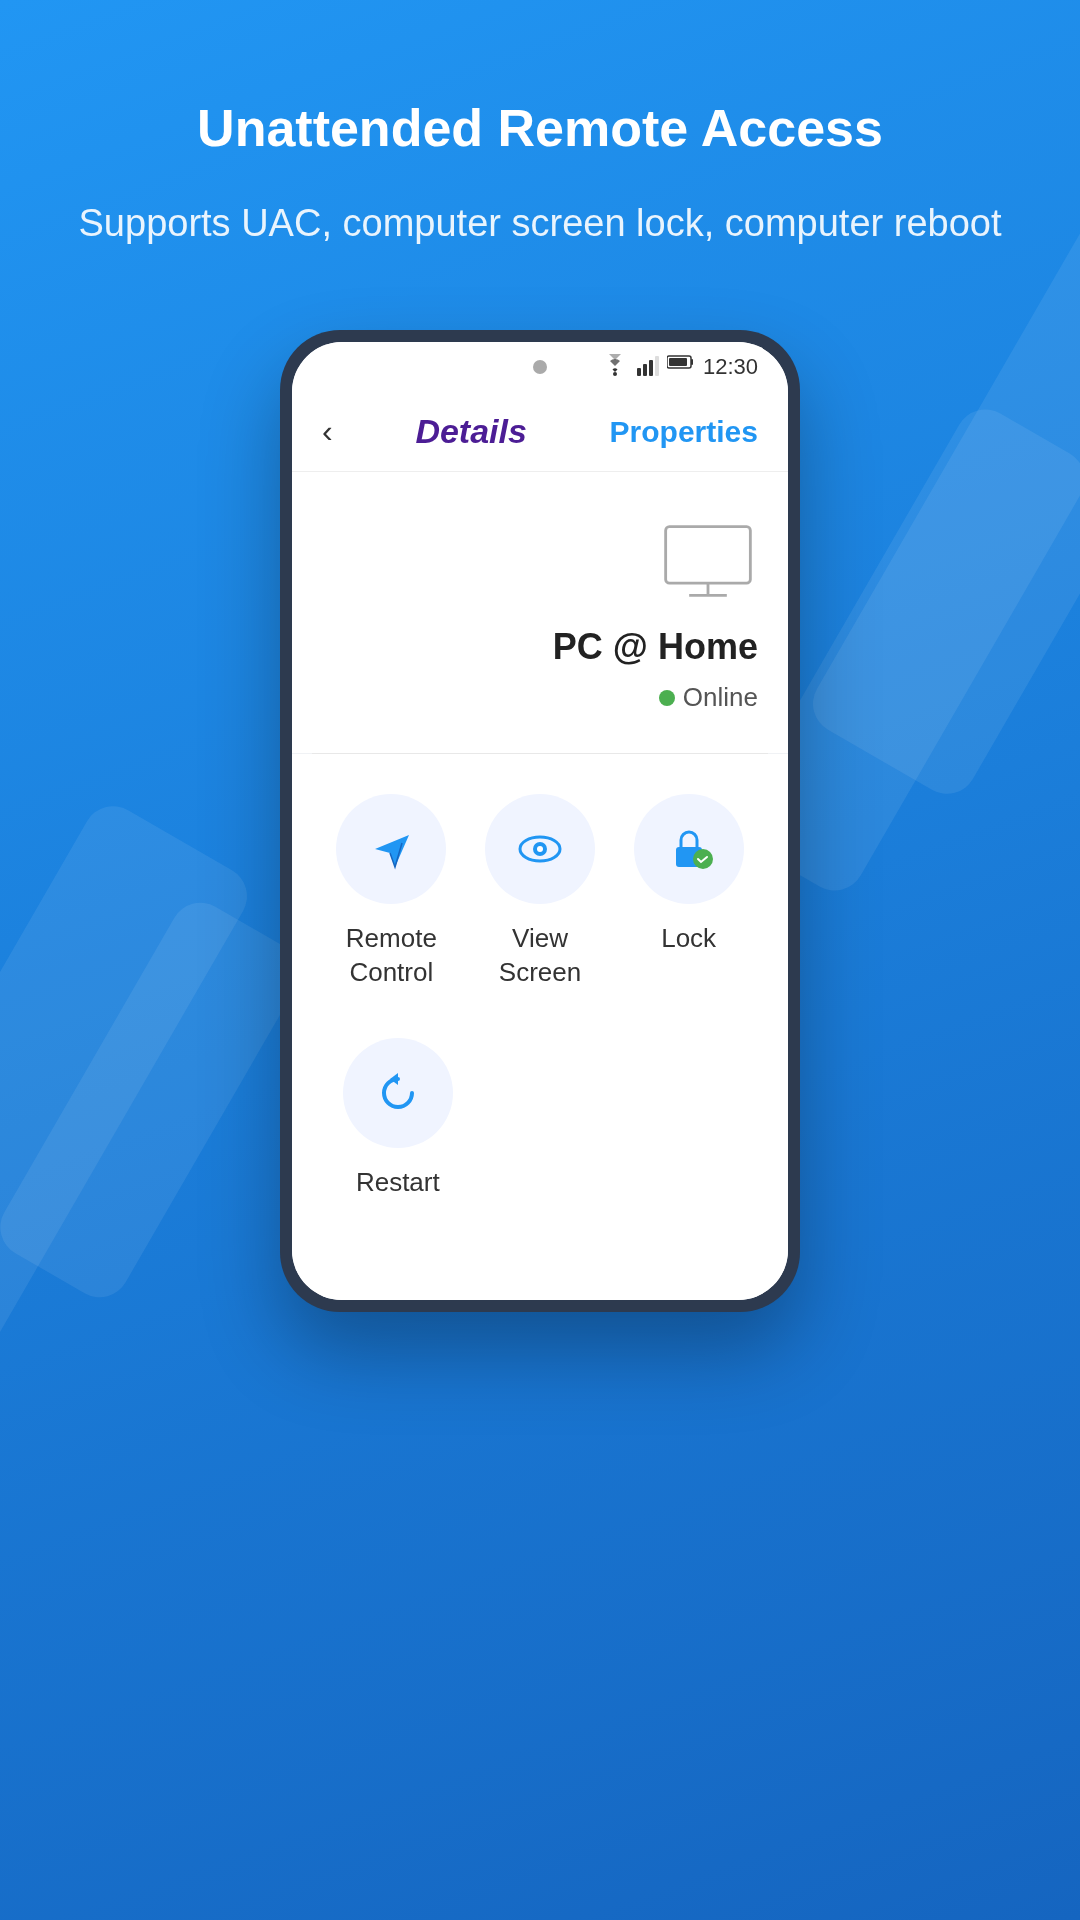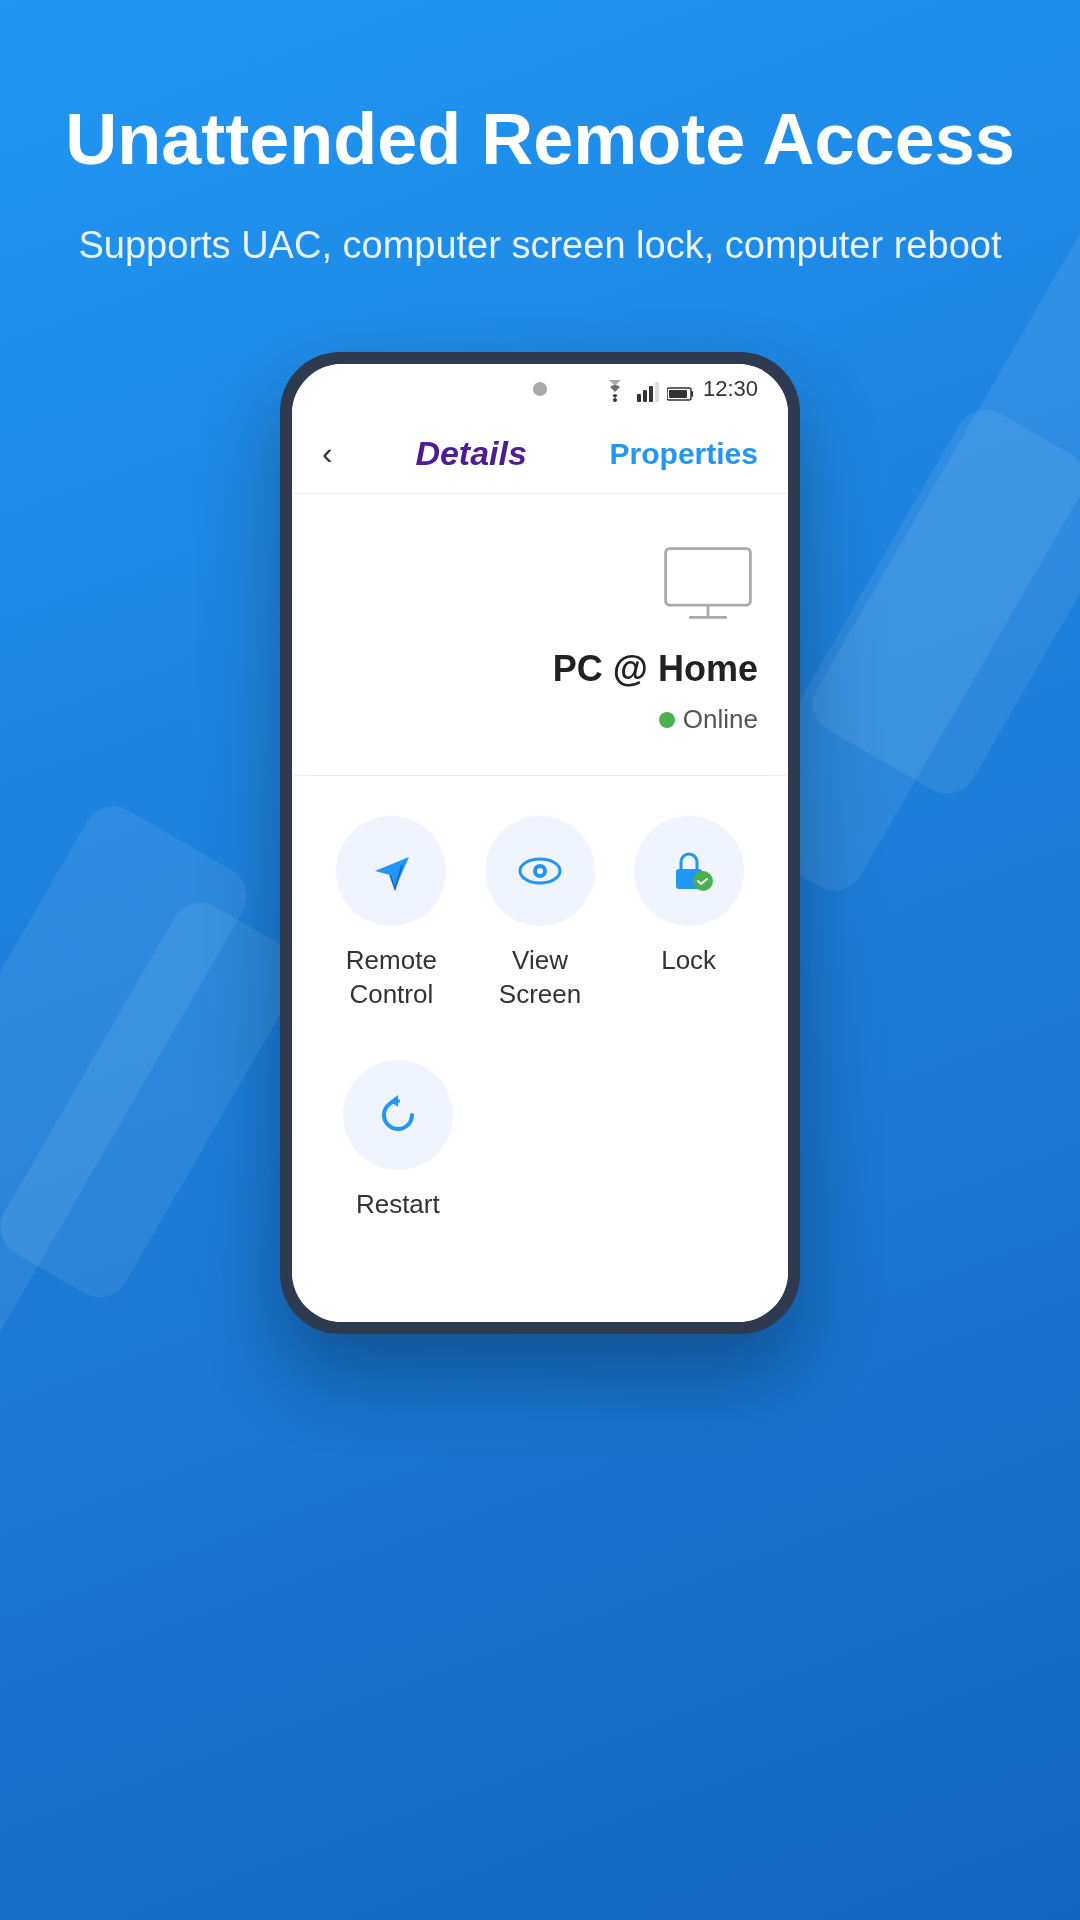--- a/index.html
+++ b/index.html
@@ -61,21 +61,21 @@
 
     .hero-section {
       padding-top: 100px;
       text-align: center;
       padding-left: 60px;
       padding-right: 60px;
     }
 
     .hero-title {
       color: #ffffff;
-      font-size: 72px;
+      font-size: 52px;
       font-weight: 800;
       line-height: 1.1;
       margin-bottom: 40px;
     }
 
     .hero-subtitle {
       color: rgba(255, 255, 255, 0.9);
       font-size: 38px;
       font-weight: 400;
       line-height: 1.4;
@@ -118,21 +118,21 @@
       width: 14px;
       height: 14px;
       background: #aaa;
       border-radius: 50%;
     }
 
     .status-bar-right {
       position: absolute;
       right: 30px;
       display: flex;
-      align-items: flex-end;
+      align-items: flex-start;
       gap: 8px;
       font-size: 22px;
       color: #333;
     }
 
     
     .app-header {
       background: #ffffff;
       display: flex;
       align-items: center;

